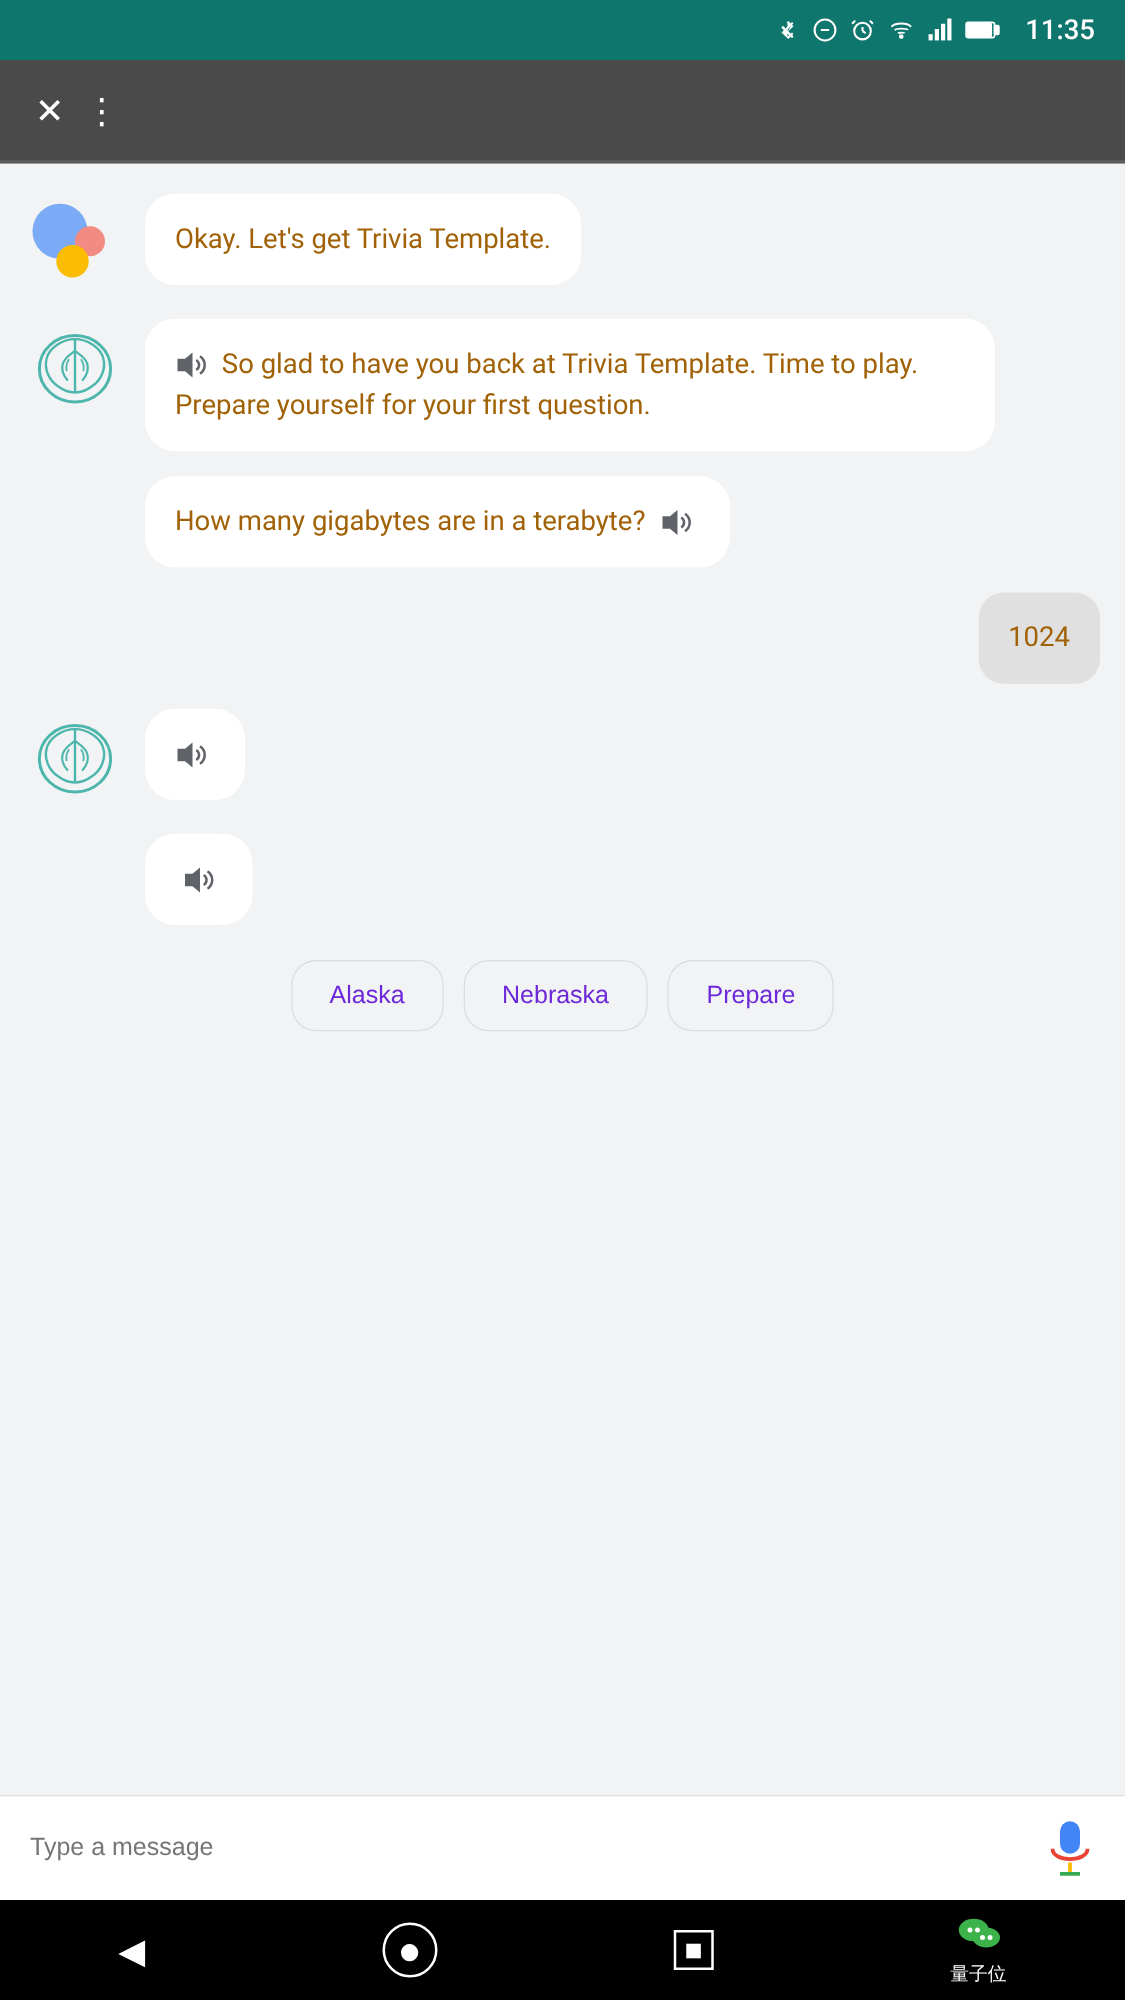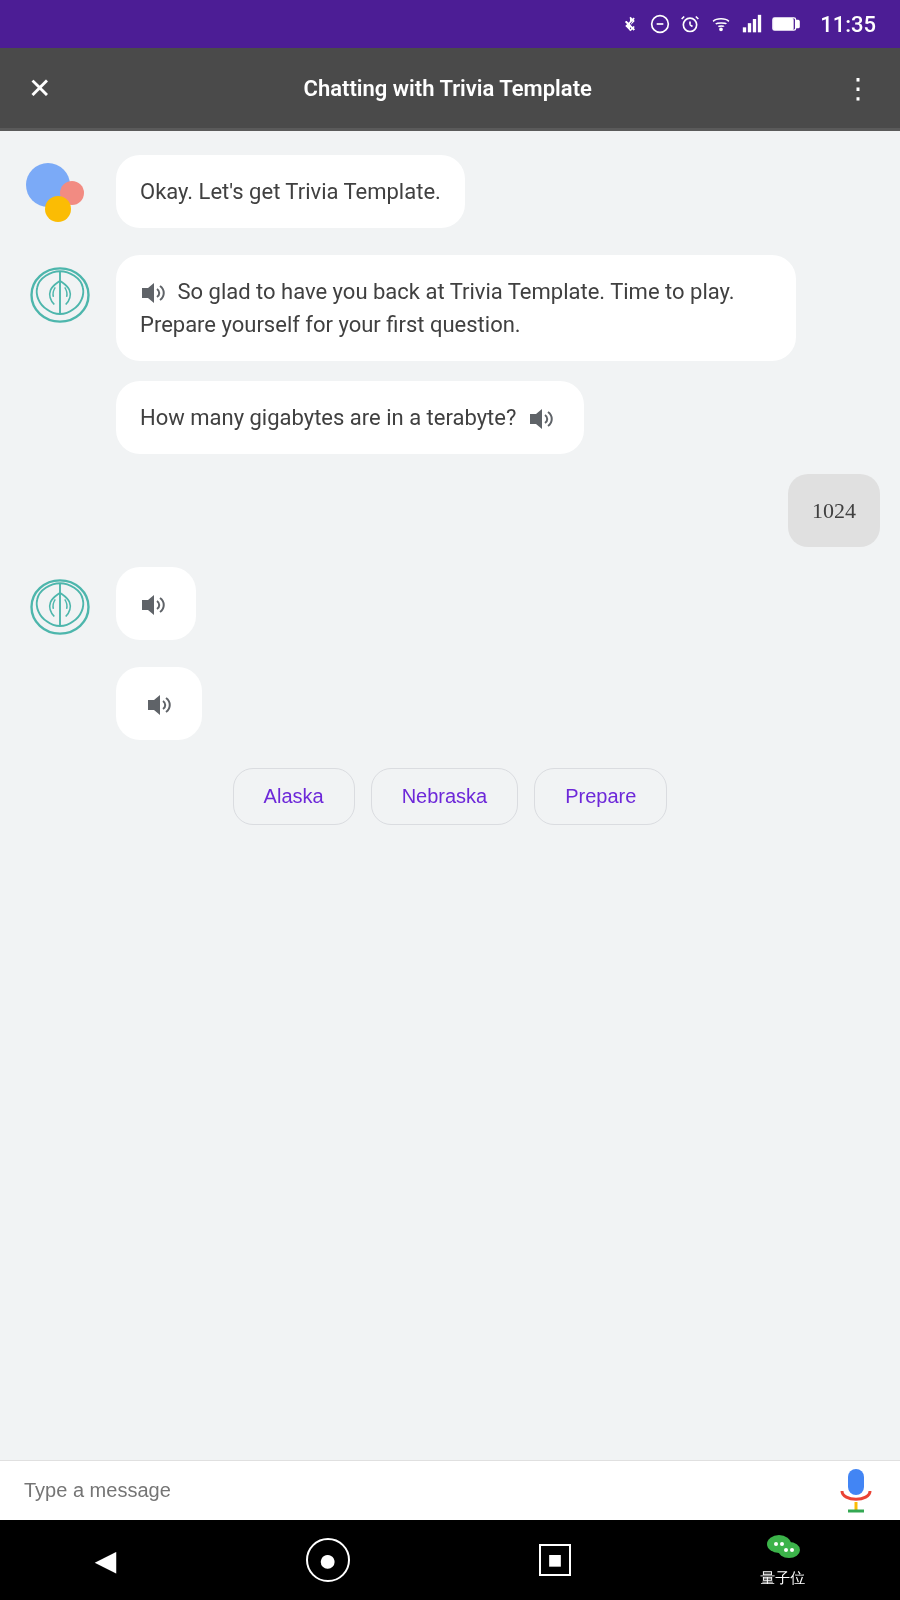--- a/index.html
+++ b/index.html
@@ -9,21 +9,21 @@
       height: 1600px;
       font-family: 'Roboto', Arial, sans-serif;
       background: #f1f3f4;
       display: flex;
       flex-direction: column;
       overflow: hidden;
     }
 
     
     .status-bar {
-      background: #4c1d95;
+      background: #0f766e;
       color: white;
       height: 48px;
       display: flex;
       align-items: center;
       justify-content: flex-end;
       padding: 0 24px;
       gap: 12px;
       flex-shrink: 0;
     }
 
@@ -92,39 +92,38 @@
 
     
     .message-row {
       display: flex;
       align-items: flex-start;
       gap: 16px;
     }
 
     .message-row.user-row {
       justify-content: flex-end;
-      font-family: Liberation Serif, serif;
     }
 
     .avatar {
       width: 80px;
       height: 80px;
       flex-shrink: 0;
       display: flex;
       align-items: center;
       justify-content: center;
     }
 
     .bubble {
       background: white;
       border-radius: 24px;
       padding: 20px 24px;
       font-size: 22px;
       line-height: 1.5;
-      color: #404040;
+      color: #a16207;
       max-width: 680px;
     }
 
     .bubble.user-bubble {
       background: #e0e0e0;
       border-radius: 20px;
       font-size: 22px;
     }
 
     .sound-icon {
@@ -157,21 +156,21 @@
       border-radius: 20px;
       padding: 16px 30px;
       font-size: 20px;
       color: #6d28d9;
       cursor: pointer;
     }
 
     
     .input-bar {
       background: white;
-      height: 60px;
+      height: 84px;
       display: flex;
       align-items: center;
       padding: 0 24px;
       border-top: 1px solid #e0e0e0;
       flex-shrink: 0;
     }
 
     .input-field {
       flex: 1;
       font-size: 20px;
@@ -263,21 +262,20 @@
       <rect x="1" y="1" width="26" height="14" rx="2"></rect>
       <rect x="27" y="4" width="4" height="8" rx="1" fill="white"></rect>
       <rect x="2" y="2" width="22" height="12" rx="1" fill="white"></rect>
     </svg>
   </div>
   <span class="status-time">11:35</span>
 </div>
 
 <div class="header">
   <span class="header-close">✕</span>
-  <span class="header-title">Chatting with Trivia Template</span>
   <span class="header-menu">⋮</span>
 </div>
 <div class="header-divider"></div>
 
 <div class="chat-area">
 
   <div class="message-row">
     <div class="avatar">
       <svg width="80" height="80" viewBox="0 0 80 80">
 

